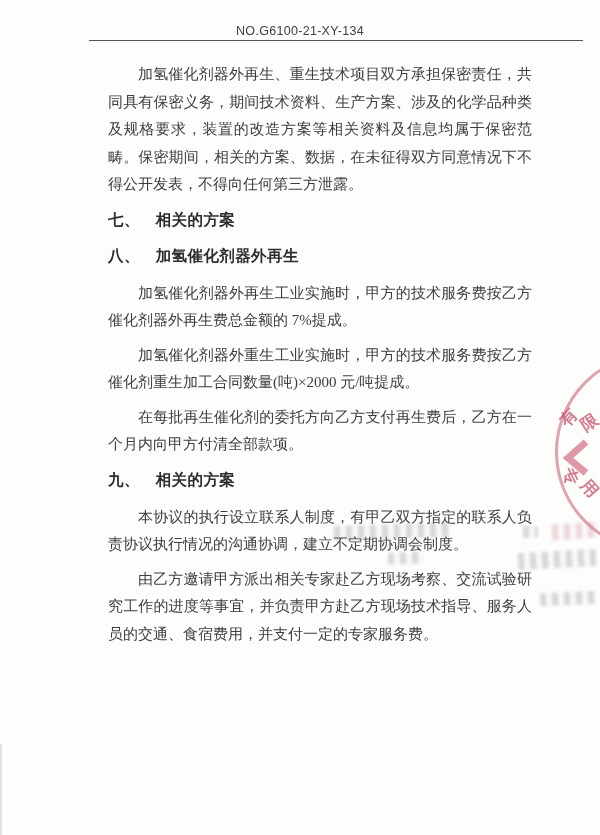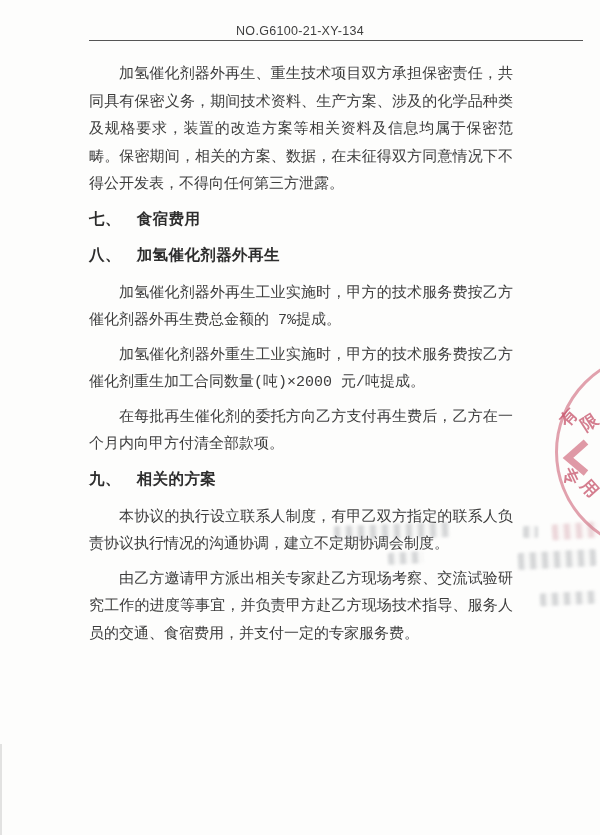--- a/index.html
+++ b/index.html
@@ -27,27 +27,26 @@
     position: absolute;
     top: 40px;
     left: 89px;
     width: 494px;
     height: 1.3px;
     background: #555;
   }
   .doc-body {
     position: absolute;
     top: 61px;
-    left: 89px;
+    left: 108px;
     width: 424px;
     color: #3d3d3d;
     font-size: 15px;
     line-height: 27.5px;
     text-align: justify;
-    font-family: Liberation Mono, monospace;
   }
   .para {
     text-indent: 2em;
     margin: 0 0 7px 0;
     font-weight: 400;
   }
   .heading {
     font-size: 15.5px;
     font-weight: bold;
     color: #2d2d2d;
@@ -116,21 +115,21 @@
 <body>
 
 <div class="page">
 
   <div class="doc-number">NO.G6100-21-XY-134</div>
 
   <div class="header-rule"></div>
 
   <div class="doc-body">
     <p class="para">加氢催化剂器外再生、重生技术项目双方承担保密责任，共同具有保密义务，期间技术资料、生产方案、涉及的化学品种类及规格要求，装置的改造方案等相关资料及信息均属于保密范畴。保密期间，相关的方案、数据，在未征得双方同意情况下不得公开发表，不得向任何第三方泄露。</p>
-    <h2 class="heading">七、　食宿费用</h2>
+    <h2 class="heading">七、　相关的方案</h2>
     <h2 class="heading">八、　加氢催化剂器外再生</h2>
     <p class="para">加氢催化剂器外再生工业实施时，甲方的技术服务费按乙方催化剂器外再生费总金额的 7%提成。</p>
     <p class="para">加氢催化剂器外重生工业实施时，甲方的技术服务费按乙方催化剂重生加工合同数量(吨)×2000 元/吨提成。</p>
     <p class="para">在每批再生催化剂的委托方向乙方支付再生费后，乙方在一个月内向甲方付清全部款项。</p>
     <h2 class="heading">九、　相关的方案</h2>
     <p class="para">本协议的执行设立联系人制度，有甲乙双方指定的联系人负责协议执行情况的沟通协调，建立不定期协调会制度。</p>
     <p class="para">由乙方邀请甲方派出相关专家赴乙方现场考察、交流试验研究工作的进度等事宜，并负责甲方赴乙方现场技术指导、服务人员的交通、食宿费用，并支付一定的专家服务费。</p>
   </div>
 
   <div class="stamp-ring"></div>

